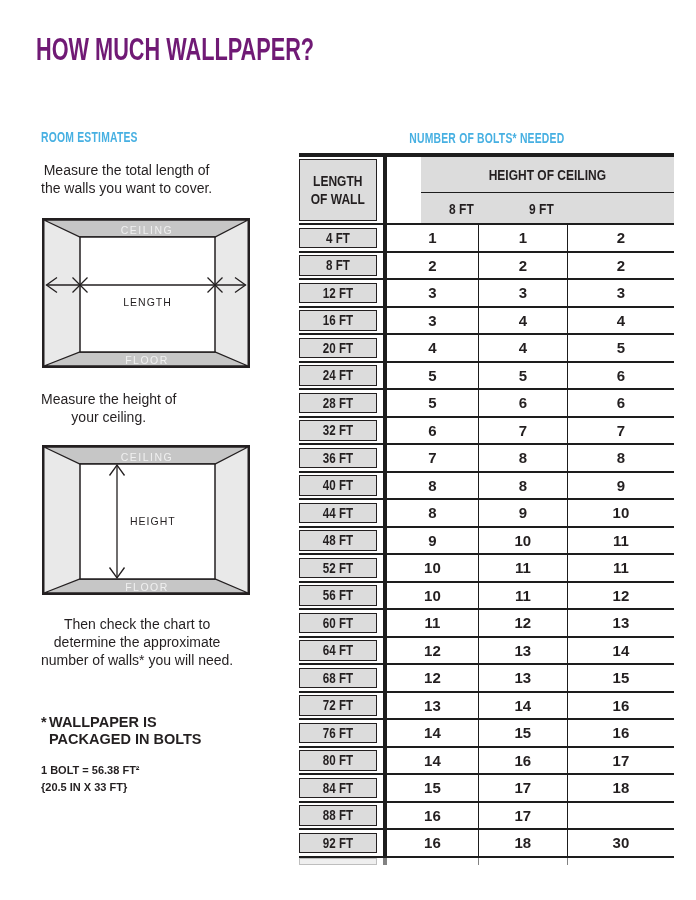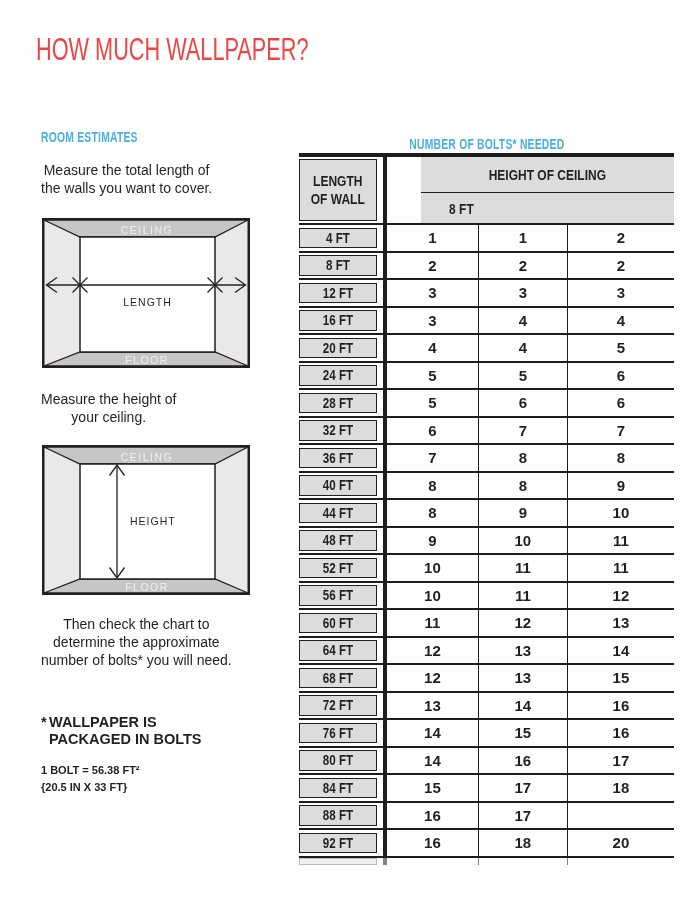--- a/index.html
+++ b/index.html
@@ -9,21 +9,21 @@
   }
   
   .cx-title { display:inline-block; transform:scaleX(0.70); transform-origin:left center; }
   .cx-head  { display:inline-block; transform:scaleX(0.74); letter-spacing:0.3px; }
   .cx-cell  { display:inline-block; transform:scaleX(0.80); }
   .oleft    { transform-origin:left center; }
   .ml       { white-space:pre-line; }
 
   .title {
     position:absolute; left:36px; top:34px; margin:0;
-    font-size:31px; font-weight:normal; color:#ef4444; line-height:31px; white-space:nowrap;
+    font-size:31px; font-weight:bold; color:#701a75; line-height:31px; white-space:nowrap;
   }
 
   
   .left-col { position:absolute; left:41px; top:130px; width:230px; }
   .sec-head {
     position:absolute; left:0; margin:0; font-size:14px; font-weight:bold;
     color:#47b0e2; line-height:14px; white-space:nowrap;text-align:center;
   }
   .left-col .sec-head { top:0; }
   .step { position:absolute; left:0; margin:0; font-size:14px; line-height:18px; color:#231f20;text-align:center; }
@@ -34,21 +34,21 @@
   .diagram1 { top:88px; }
   .diagram2 { top:315px; }
   svg text { font-family:"Liberation Sans", sans-serif; }
 
   .footnote { position:absolute; left:0; top:584px; display:flex; font-size:14.5px; font-weight:bold; line-height:16.5px; }
   .footnote .marker { width:8px; }
   .boltinfo { position:absolute; left:0; top:632px; margin:0; font-size:11px; font-weight:bold; line-height:16.5px; }
 
   
   .right-col { position:absolute; left:299px; top:131px; width:375px; }
-  .right-col .sec-head { top:6px; width:100%; }
+  .right-col .sec-head { top:0; width:100%; }
 
   .btable { position:absolute; left:0; top:22px; width:375px; border-top:4px solid #1d1d1d; }
   .btable * { box-sizing:border-box; }
 
   .thead { display:flex; height:68px; border-bottom:2px solid #1d1d1d; }
   .corner-cell {
     width:78px; margin:2px 6px 2px 0; background:#dcdcdc; border:1.5px solid #231f20;
     display:flex; align-items:center; justify-content:center; text-align:center;
     font-size:15px; font-weight:bold; line-height:18px;
   }
@@ -122,21 +122,21 @@
       <g stroke="#231f20" stroke-width="1.3" fill="none">
         <line x1="75" y1="20" x2="75" y2="133"></line>
         <polyline points="67.5,30.5 75,20 82.5,30.5"></polyline>
         <polyline points="67.5,122.5 75,133 82.5,122.5"></polyline>
       </g>
       <text x="88" y="80" text-anchor="start" font-size="10.5" letter-spacing="1" fill="#231f20">HEIGHT</text>
     </svg>
 
     <p class="step step3 ml">Then check the chart to
 determine the approximate
-number of bolts* you will need.</p>
+number of walls* you will need.</p>
 
     <div class="footnote">
       <span class="marker">*</span>
       <div class="ml">WALLPAPER IS
 PACKAGED IN BOLTS</div>
     </div>
 
     <p class="boltinfo ml">1 BOLT = 56.38 FT²
 {20.5 IN X 33 FT}</p>
   </div>
@@ -151,20 +151,23 @@
 OF WALL</span>
           </div>
         <div class="head-right">
           <div class="hoc">
               <span class="cx-cell">HEIGHT OF CEILING</span>
             </div>
           <div class="subhead">
             <div class="sub c1">
                 <span class="cx-cell">8 FT</span>
               </div>
+            <div class="sub c2">
+                <span class="cx-cell">9 FT</span>
+              </div>
           </div>
         </div>
       </div>
 
       <div>
           <div class="trow">
             <div class="lenbox">
               <span class="cx-cell">4 FT</span>
             </div>
             <div class="vals">
@@ -382,21 +385,21 @@
               <div class="val c2">17</div>
             </div>
           </div>
           <div class="trow">
             <div class="lenbox">
               <span class="cx-cell">92 FT</span>
             </div>
             <div class="vals">
               <div class="val c1">16</div>
               <div class="val c2">18</div>
-              <div class="val c3">20</div>
+              <div class="val c3">30</div>
             </div>
           </div>
         </div>
 
       <div class="artifact">
         <div class="ghostbox"></div>
         <div class="ghostvals">
           <div class="gv1"></div>
             <div class="gv2"></div>
         </div>

